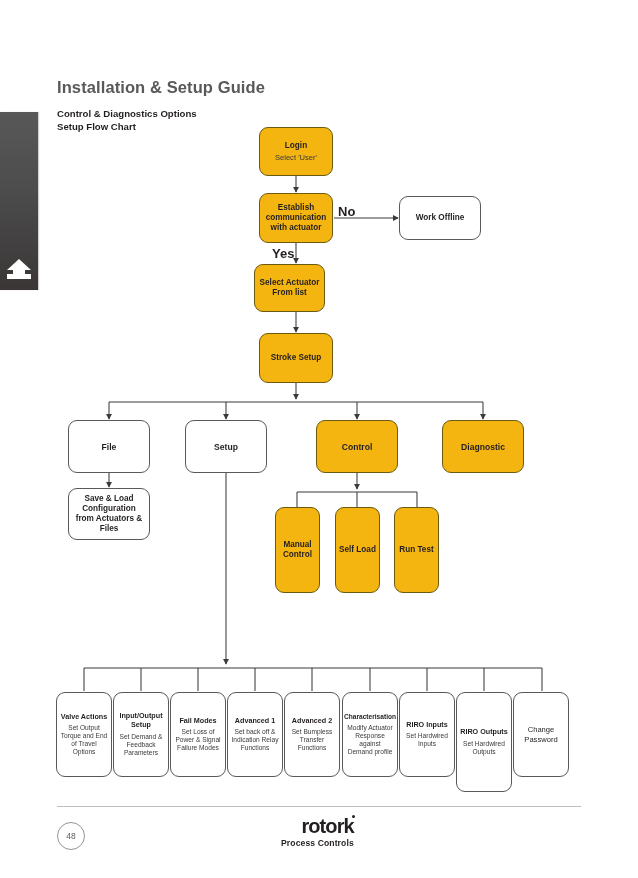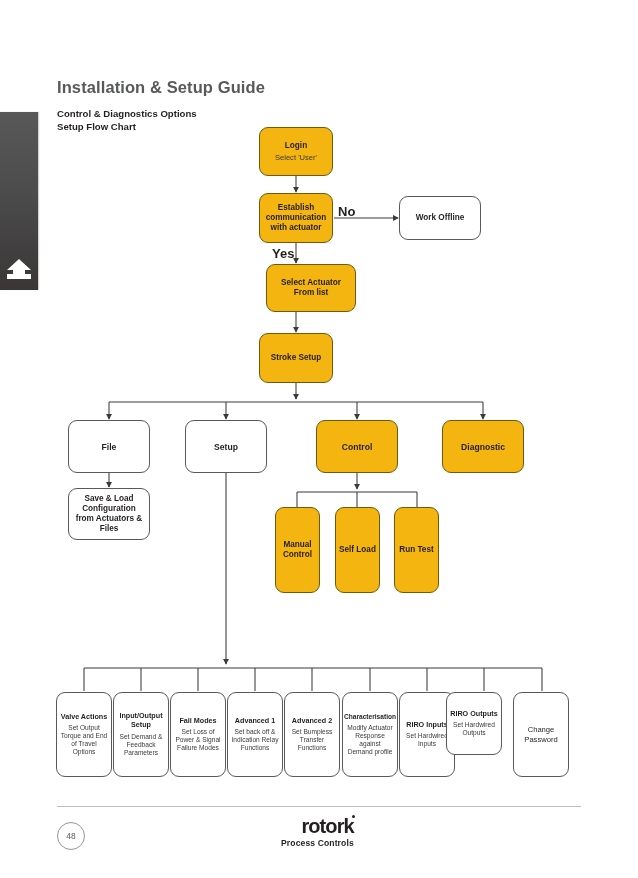--- a/index.html
+++ b/index.html
@@ -157,21 +157,21 @@
     <div class="t">Establish communication with actuator</div>
   </div>
 
   <div class="node" style="left:399px;top:196px;width:82px;height:44px;">
     <div class="t">Work Offline</div>
   </div>
 
   <div class="edgelabel" style="left:338px;top:204px;">No</div>
   <div class="edgelabel" style="left:272px;top:246px;">Yes</div>
 
-  <div class="node fill" style="left:266px;top:264px;width:90px;height:48px;">
+  <div class="node fill" style="left:254px;top:264px;width:71px;height:48px;">
     <div class="t">Select Actuator From list</div>
   </div>
 
   <div class="node fill" style="left:259px;top:333px;width:74px;height:50px;">
     <div class="t">Stroke Setup</div>
   </div>
 
   <div class="node big" style="left:68px;top:420px;width:82px;height:53px;">
     <div class="t">File</div>
   </div>
@@ -232,21 +232,21 @@
   <div class="node small" style="left:342px;top:692px;width:56px;height:85px;">
     <div class="t" style="font-size:6.6px;">Characterisation</div>
     <div class="s">Modify Actuator Response against Demand profile</div>
   </div>
 
   <div class="node small" style="left:399px;top:692px;width:56px;height:85px;">
     <div class="t">RIRO Inputs</div>
     <div class="s">Set Hardwired Inputs</div>
   </div>
 
-  <div class="node small" style="left:446px;top:692px;width:56px;height:63px;">
+  <div class="node small" style="left:456px;top:692px;width:56px;height:100px;">
     <div class="t">RIRO Outputs</div>
     <div class="s">Set Hardwired Outputs</div>
   </div>
 
   <div class="node small" style="left:513px;top:692px;width:56px;height:85px;">
     <div class="t" style="font-weight:normal;font-size:7.6px;line-height:9.4px;">Change Password</div>
   </div>
 
 </div>
 

